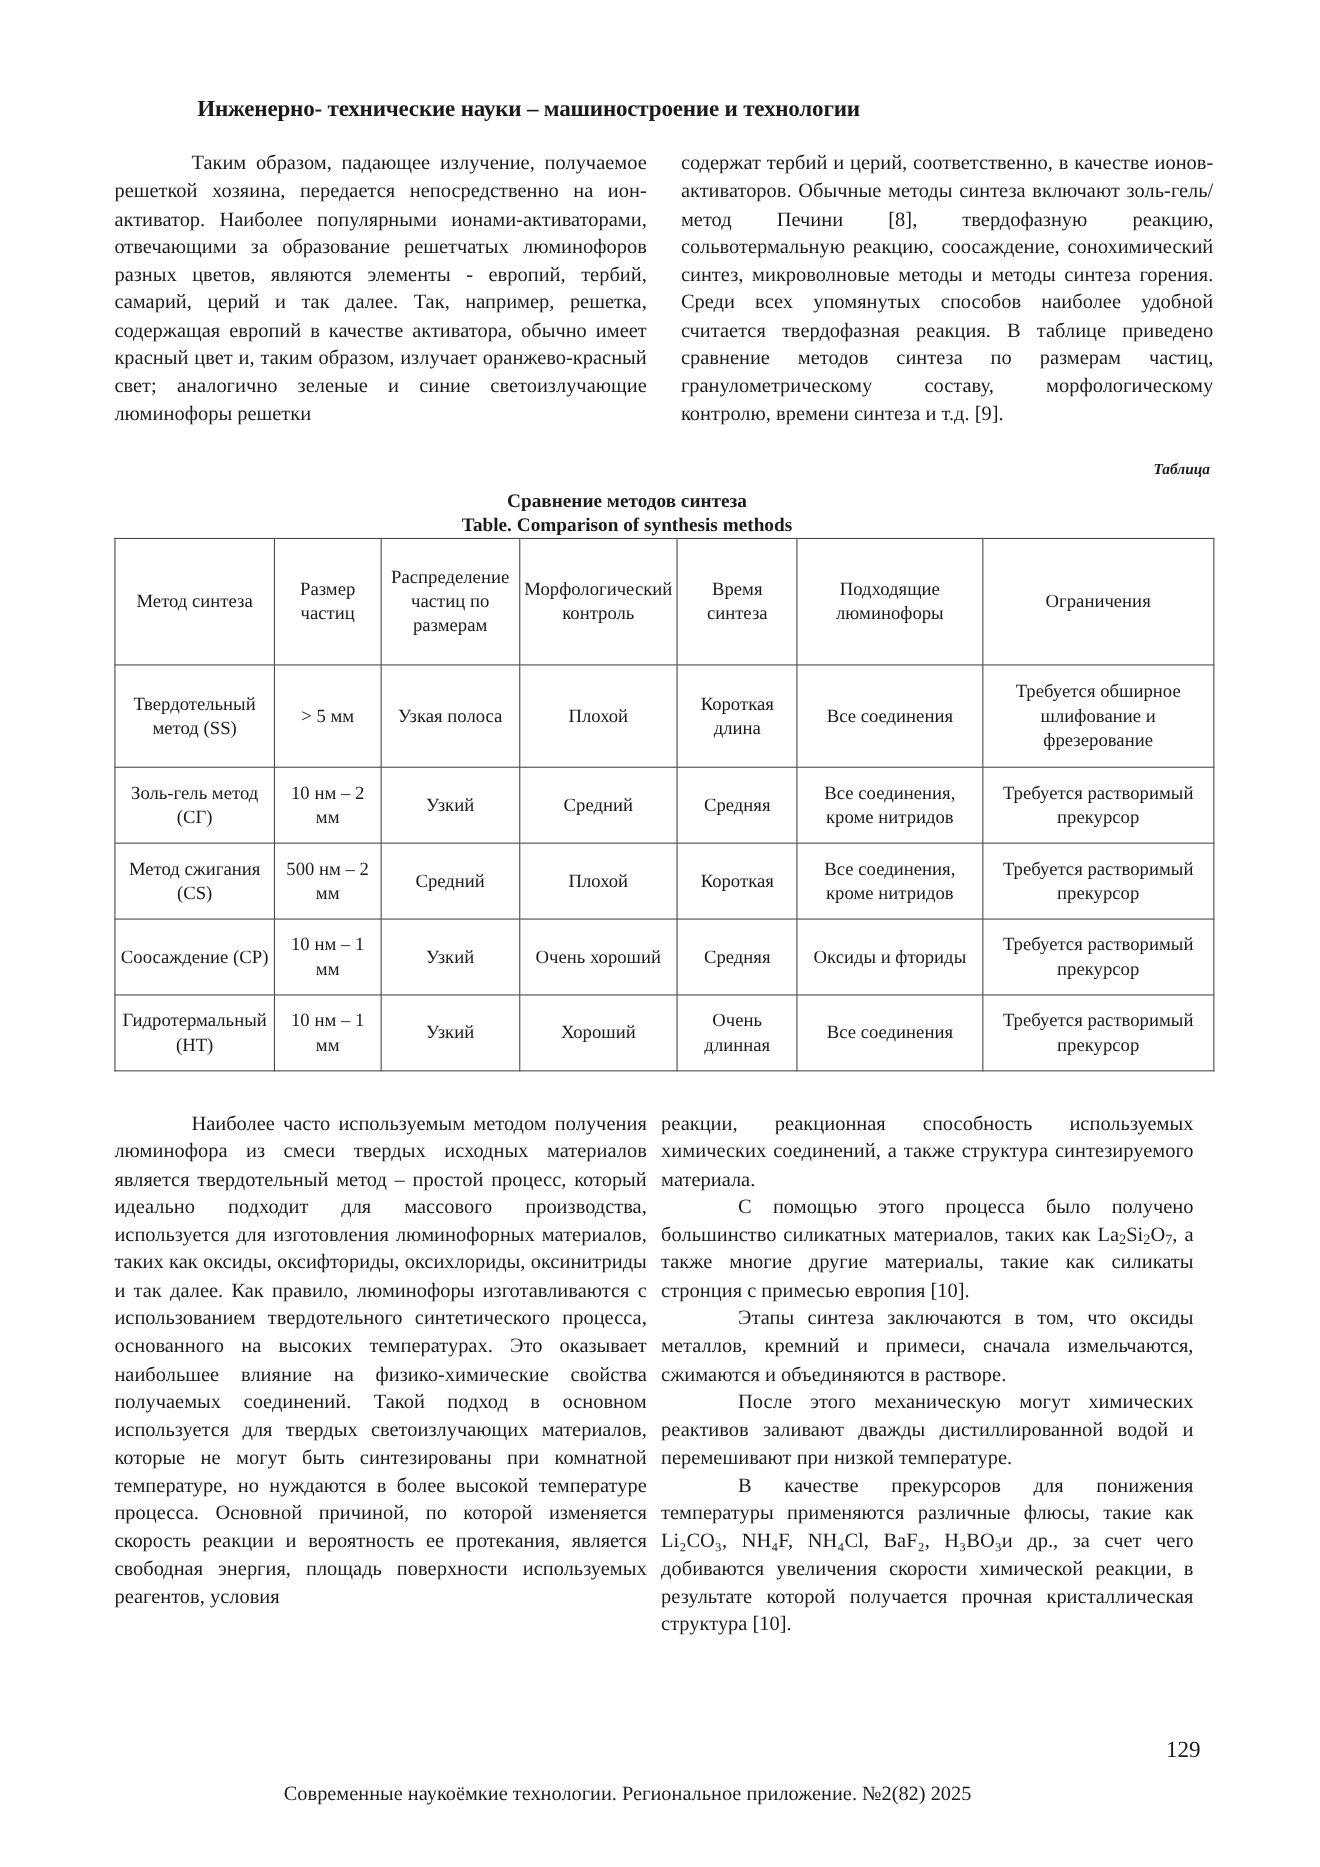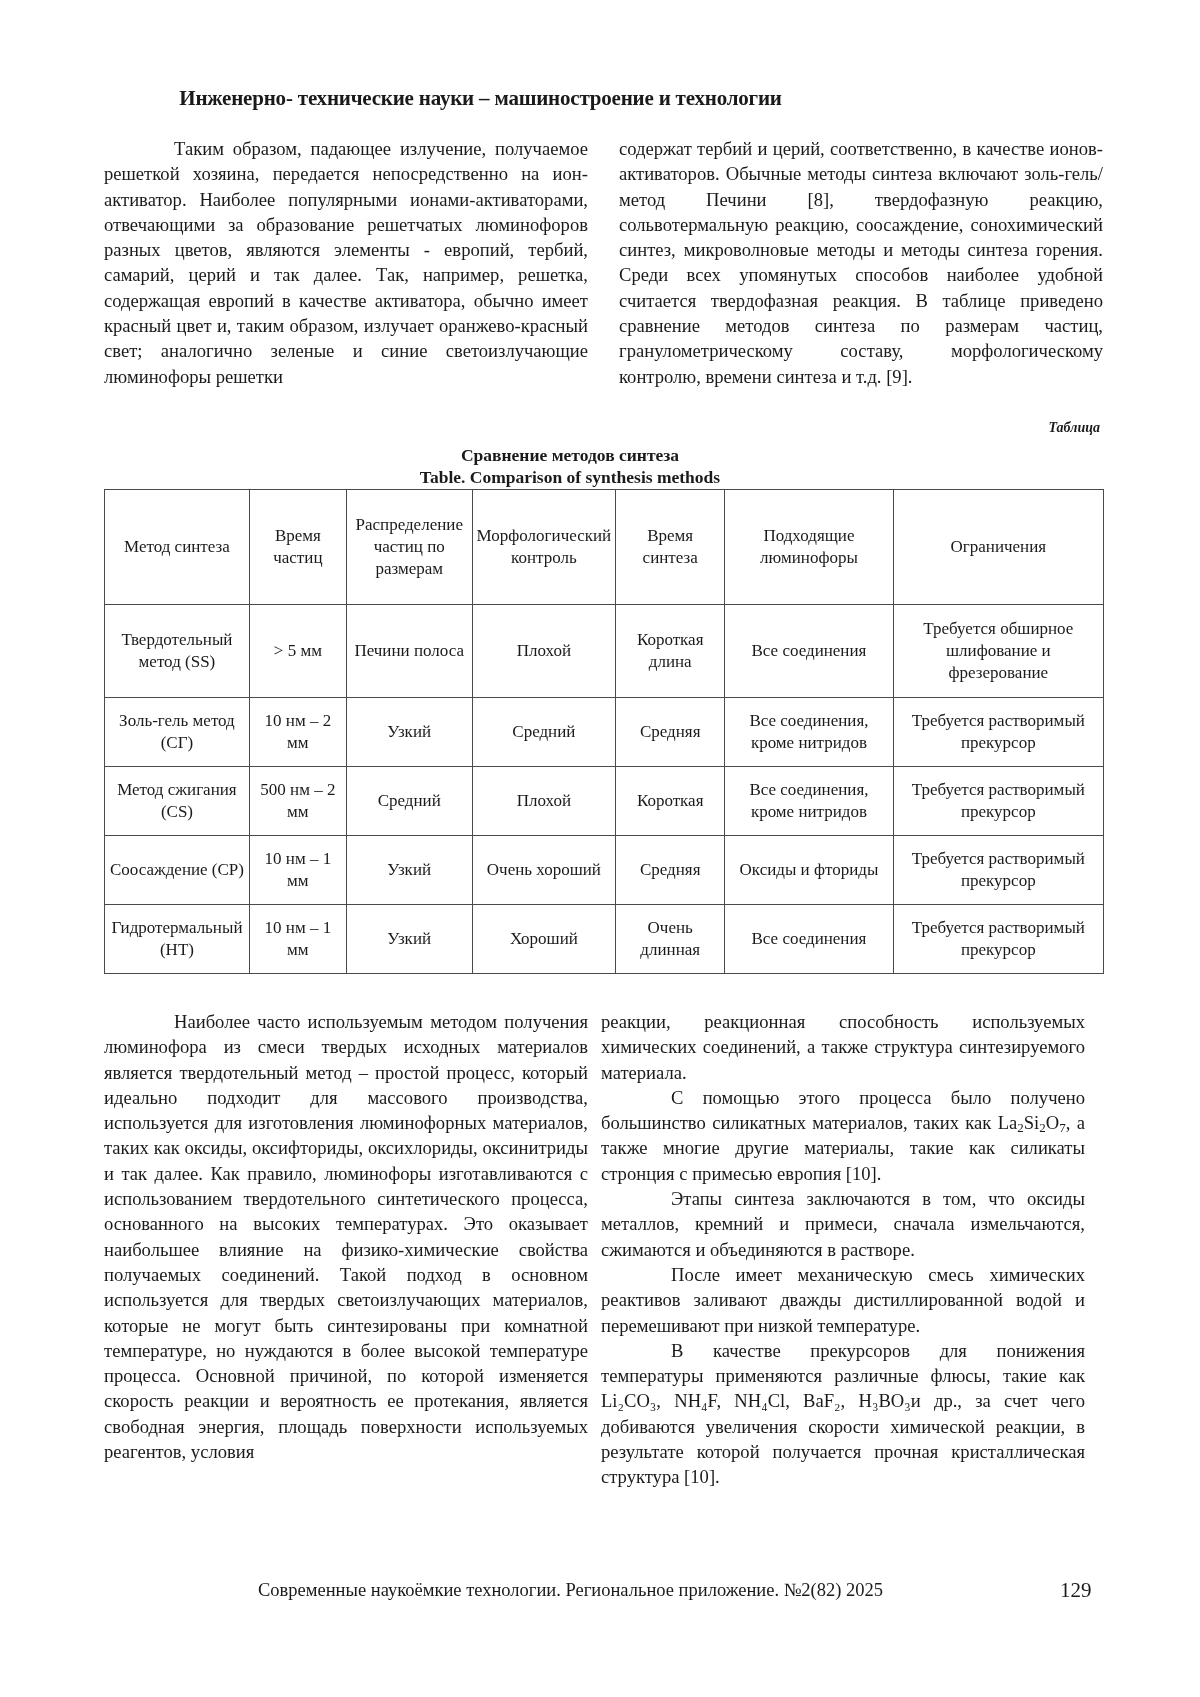--- a/index.html
+++ b/index.html
@@ -30,21 +30,21 @@
     border-collapse: collapse; font-size: 17px; line-height: 22px;
   }
   table.synth td, table.synth th {
     border: 1.5px solid #4a4a4a; text-align: center; vertical-align: middle;
     font-weight: normal; padding: 0 4px;
   }
   table.synth thead th { height: 114px; }
   table.synth tbody tr.r1 td { height: 92px; }
   table.synth tbody tr.rn td { height: 68px; }
   .footer {
-    position: absolute; top: 1580px; left: 258px; font-size: 18.5px; text-align: center;
+    position: absolute; top: 1621px; left: 258px; font-size: 18.5px; text-align: center;
   }
   .page-num { position: absolute; top: 1578px; left: 1060px; font-size: 21px; text-align: right; }
   sub { font-size: 70%; vertical-align: -3px; line-height: 0; }
 </style>
 </head>
 <body>
 
 <div class="running-head">Инженерно- технические науки – машиностроение и технологии</div>
 
 <div class="col col-left-top">
@@ -67,33 +67,33 @@
       <col style="width:98px">
       <col style="width:126px">
       <col style="width:138px">
       <col style="width:110px">
       <col style="width:170px">
       <col style="width:213px">
   </colgroup>
   <thead>
     <tr>
       <th>Метод синтеза</th>
-      <th>Время частиц</th>
+      <th>Размер частиц</th>
       <th>Распределение частиц по размерам</th>
       <th>Морфологический контроль</th>
       <th>Время синтеза</th>
       <th>Подходящие люминофоры</th>
       <th>Ограничения</th>
     </tr>
   </thead>
   <tbody>
     <tr class="r1">
       <td>Твердотельный метод (SS)</td>
       <td>&gt; 5 мм</td>
-      <td>Печини полоса</td>
+      <td>Узкая полоса</td>
       <td>Плохой</td>
       <td>Короткая длина</td>
       <td>Все соединения</td>
       <td>Требуется обширное шлифование и фрезерование</td>
     </tr>
     <tr class="rn">
       <td>Золь-гель метод (СГ)</td>
       <td>10 нм – 2 мм</td>
       <td>Узкий</td>
       <td>Средний</td>
@@ -132,18 +132,18 @@
 </table>
 
 <div class="col col-left-bottom">
   <p class="indent">Наиболее часто используемым методом получения люминофора из смеси твердых исходных материалов является твердотельный метод – простой процесс, который идеально подходит для массового производства, используется для изготовления люминофорных материалов, таких как оксиды, оксифториды, оксихлориды, оксинитриды и так далее. Как правило, люминофоры изготавливаются с использованием твердотельного синтетического процесса, основанного на высоких температурах. Это оказывает наибольшее влияние на физико-химические свойства получаемых соединений. Такой подход в основном используется для твердых светоизлучающих материалов, которые не могут быть синтезированы при комнатной температуре, но нуждаются в более высокой температуре процесса. Основной причиной, по которой изменяется скорость реакции и вероятность ее протекания, является свободная энергия, площадь поверхности используемых реагентов, условия</p>
 </div>
 
 <div class="col col-right-bottom">
   <p>реакции, реакционная способность используемых химических соединений, а также структура синтезируемого материала.</p>
   <p class="indent"><span>С помощью этого процесса было получено большинство силикатных материалов, таких как </span><span><span>La</span><sub>2</sub><span>Si</span><sub>2</sub><span>O</span><sub>7</sub></span><span>, а также многие другие материалы, такие как силикаты стронция с примесью европия [10].</span></p>
   <p class="indent">Этапы синтеза заключаются в том, что оксиды металлов, кремний и примеси, сначала измельчаются, сжимаются и объединяются в растворе.</p>
-  <p class="indent">После имеет механическую смесь химических реактивов заливают дважды дистиллированной водой и перемешивают при низкой температуре.</p>
+  <p class="indent">После этого механическую могут химических реактивов заливают дважды дистиллированной водой и перемешивают при низкой температуре.</p>
   <p class="indent"><span>В качестве прекурсоров для понижения температуры применяются различные флюсы, такие как </span><span>Li₂CO₃, NH₄F, NH₄Cl, BaF₂, H₃BO₃</span><span>и др., за счет чего добиваются увеличения скорости химической реакции, в результате которой получается прочная кристаллическая структура [10].</span></p>
 </div>
 
 <div class="footer">Современные наукоёмкие технологии. Региональное приложение. №2(82) 2025</div>
 <div class="page-num">129</div>
 
 </body></html>

